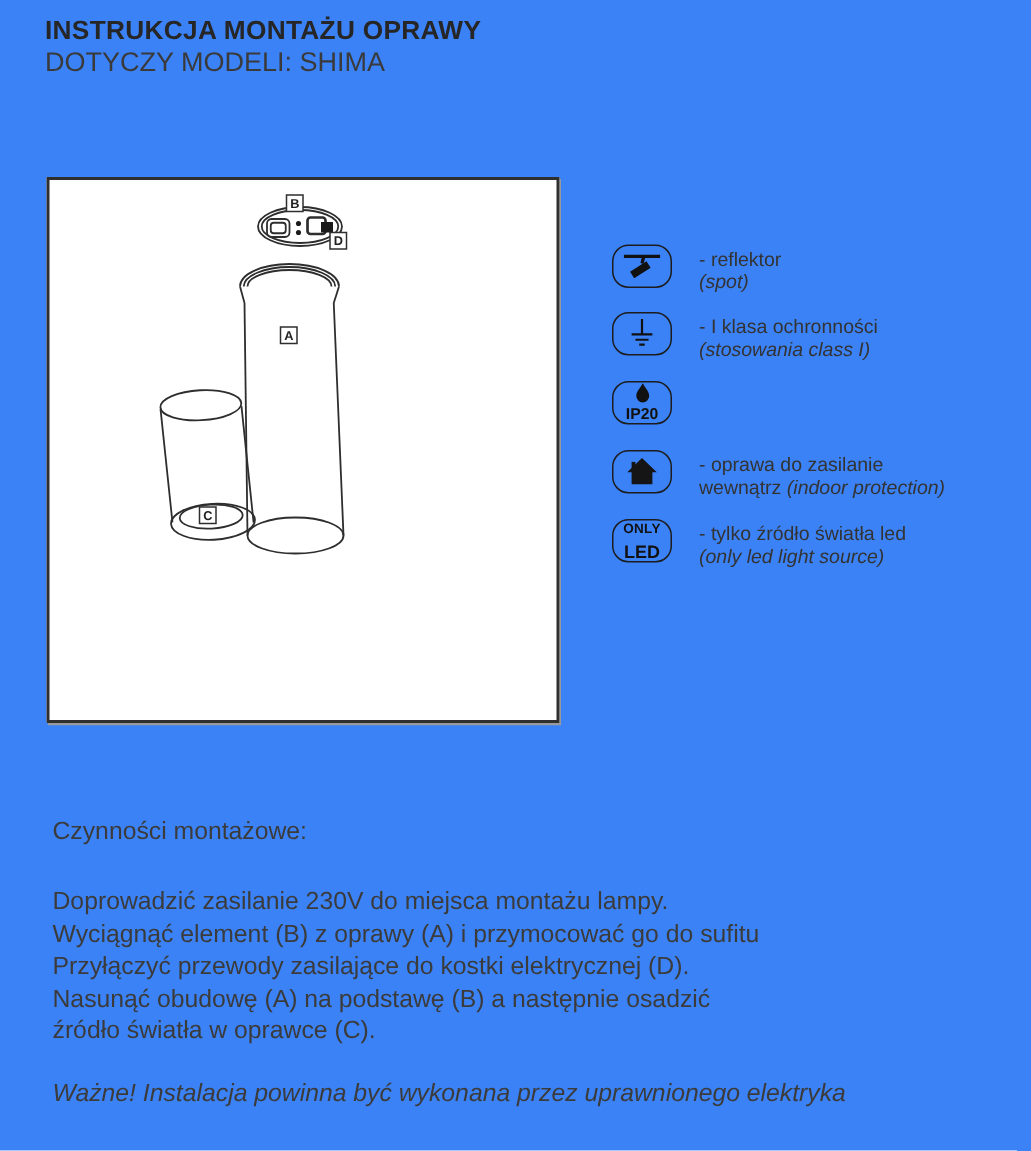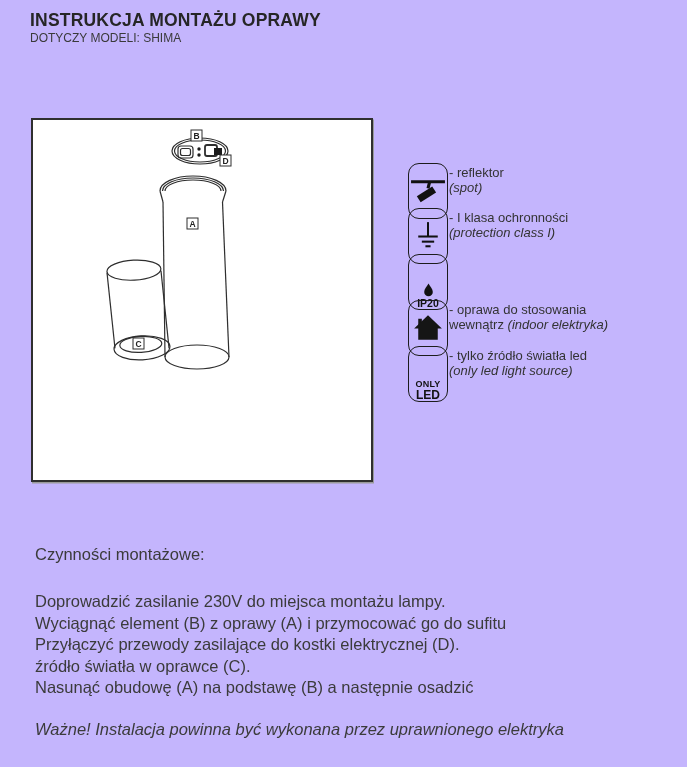--- a/index.html
+++ b/index.html
@@ -1,44 +1,44 @@
 <!DOCTYPE html>
 <html><head>
 <meta charset="utf-8">
 <style>
   html,body{margin:0;padding:0;background:#fff;}
-  .page{position:relative;width:687px;height:767px;background:#c4b5fd;
+  .page{position:relative;width:687px;height:767px;background:#3b82f6;
         font-family:"Liberation Sans",sans-serif;overflow:hidden;color:#3b3b3b;}
 
   
   .title{position:absolute;left:30px;top:10px;font-size:17.5px;font-weight:bold;
          letter-spacing:.2px;color:#262626;white-space:nowrap;}
-  .subtitle{position:absolute;left:30px;top:31px;font-size:12px;color:#3a3a3a;white-space:nowrap;}
+  .subtitle{position:absolute;left:30px;top:31px;font-size:18px;color:#3a3a3a;white-space:nowrap;}
 
   
   .frame{position:absolute;left:31px;top:118px;width:338px;height:360px;
          border:2px solid #2f2f2f;box-shadow:1px 1.5px 0 #9a9a9a;background:#fff;box-sizing:content-box;}
   .frame svg{position:absolute;left:0;top:0;}
   .dline{fill:none;stroke:#2e2e2e;stroke-width:1.2;}
   .dfill{fill:#1b1b1b;stroke:none;}
   .lblbox{fill:#ffffff;stroke:#2e2e2e;stroke-width:1;}
   .lbltxt{font-family:"Liberation Sans",sans-serif;font-size:8.5px;font-weight:600;fill:#222;
           text-anchor:middle;}
 
   
   .specs{position:absolute;left:408px;top:163px;width:276px;}
   .spec-row{position:absolute;left:0;display:flex;align-items:flex-start;}
-  .spec-icon{width:40px;height:56px;border:1.7px solid #1c1c1c;border-radius:11px;
+  .spec-icon{width:40px;height:29px;border:1.7px solid #1c1c1c;border-radius:11px;
              box-sizing:border-box;flex:0 0 auto;position:relative;
-             display:flex;flex-direction:column;align-items:center;justify-content:flex-end;}
+             display:flex;flex-direction:column;align-items:center;justify-content:space-between;}
   .spec-icon svg.full{position:absolute;left:0;top:0;width:100%;height:100%;}
   .ip-label{font-size:10.5px;font-weight:bold;color:#111;line-height:11px;margin-top:1px;}
   .only-txt{font-size:9px;font-weight:bold;color:#111;line-height:10px;letter-spacing:.2px;}
   .led-txt{font-size:12px;font-weight:bold;color:#111;line-height:12px;}
-  .spec-text{margin-left:1px;padding-top:3px;font-size:13px;line-height:14.5px;
+  .spec-text{margin-left:18px;padding-top:3px;font-size:13px;line-height:14.5px;
              color:#333;white-space:nowrap;}
   .en{font-style:italic;}
 
   
   .instr-heading{position:absolute;left:35px;top:544px;font-size:16.5px;line-height:21.5px;color:#3b3b3b;}
   .instr-lines{position:absolute;left:35px;top:591px;font-size:16.5px;line-height:21.5px;color:#3b3b3b;}
   .instr-warning{position:absolute;left:35px;top:719px;font-size:16.5px;line-height:21.5px;color:#3b3b3b;white-space:nowrap;font-style:italic;}
 </style>
 </head>
 <body>
@@ -120,43 +120,43 @@
       <div class="spec-icon">
         <svg class="full" viewBox="0 0 37 37">
           <line x1="18.5" y1="5" x2="18.5" y2="19" stroke="#111" stroke-width="2"></line>
           <line x1="9" y1="19" x2="28" y2="19" stroke="#111" stroke-width="2"></line>
           <line x1="12.5" y1="24" x2="24.5" y2="24" stroke="#111" stroke-width="2"></line>
           <line x1="16" y1="28.5" x2="21" y2="28.5" stroke="#111" stroke-width="2"></line>
         </svg>
       </div>
       <div class="spec-text">
         <div>- I klasa ochronności</div>
-        <div class="en">(protection class I)</div>
+        <div class="en">(stosowania class I)</div>
       </div>
     </div>
 
     <div class="spec-row" style="top:91px">
       <div class="spec-icon">
         <svg width="13" height="14" viewBox="0 0 13 14">
           <path d="M6.5 0.5 C 4.8 3.8, 2.2 6, 2.2 9 a4.3 4.3 0 0 0 8.6 0 C 10.8 6, 8.2 3.8, 6.5 0.5 Z" fill="#111"></path>
         </svg>
         <div class="ip-label">IP20</div>
       </div>
     </div>
 
     <div class="spec-row" style="top:137px">
       <div class="spec-icon">
         <svg class="full" viewBox="0 0 37 37">
           <rect x="9" y="9.5" width="3.5" height="7" fill="#151515"></rect>
           <polygon points="18.5,6 32,19 28,19 28,30 9,30 9,19 5,19" fill="#151515"></polygon>
         </svg>
       </div>
       <div class="spec-text">
-        <div>- oprawa do stosowania</div>
-        <div><span>wewnątrz</span> <span class="en">(indoor elektryka)</span></div>
+        <div>- oprawa do zasilanie</div>
+        <div><span>wewnątrz</span> <span class="en">(indoor protection)</span></div>
       </div>
     </div>
 
     <div class="spec-row" style="top:183px">
       <div class="spec-icon">
         <div class="only-txt">ONLY</div>
         <div class="led-txt">LED</div>
       </div>
       <div class="spec-text">
         <div>- tylko źródło światła led</div>
@@ -165,19 +165,19 @@
     </div>
 
   </div>
 
   <div class="instr-heading">Czynności montażowe:</div>
 
   <div class="instr-lines">
     <div>Doprowadzić zasilanie 230V do miejsca montażu lampy.</div>
     <div>Wyciągnąć element (B) z oprawy (A) i przymocować go do sufitu</div>
     <div>Przyłączyć przewody zasilające do kostki elektrycznej (D).</div>
+    <div>Nasunąć obudowę (A) na podstawę (B) a następnie osadzić</div>
     <div>źródło światła w oprawce (C).</div>
-    <div>Nasunąć obudowę (A) na podstawę (B) a następnie osadzić</div>
   </div>
 
   <div class="instr-warning">Ważne! Instalacja powinna być wykonana przez uprawnionego elektryka</div>
 
 </div>
 
 </body></html>

